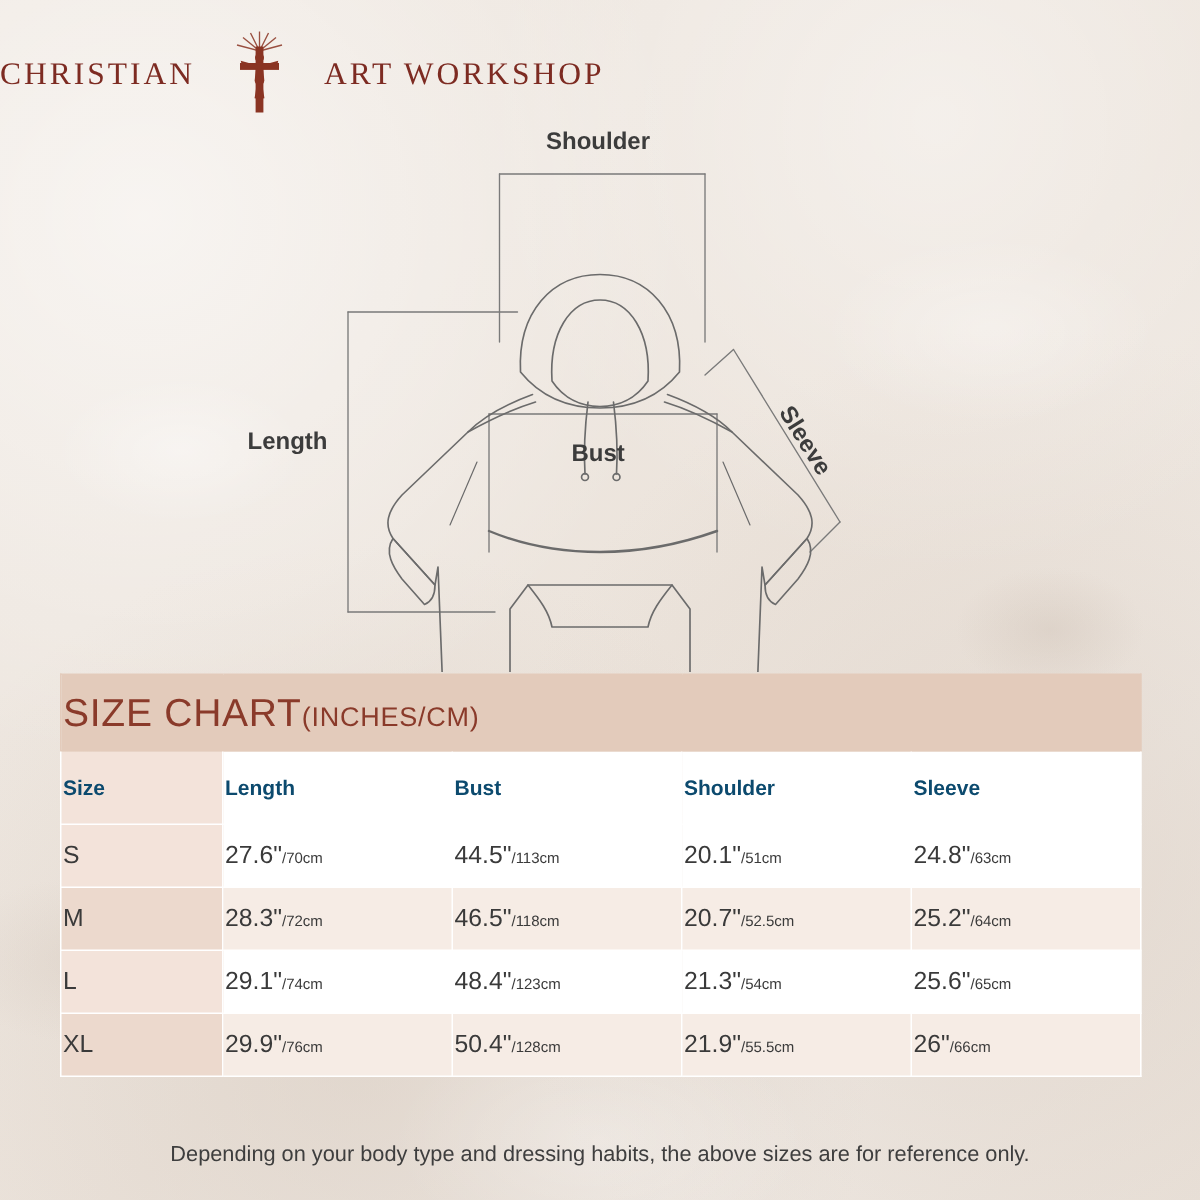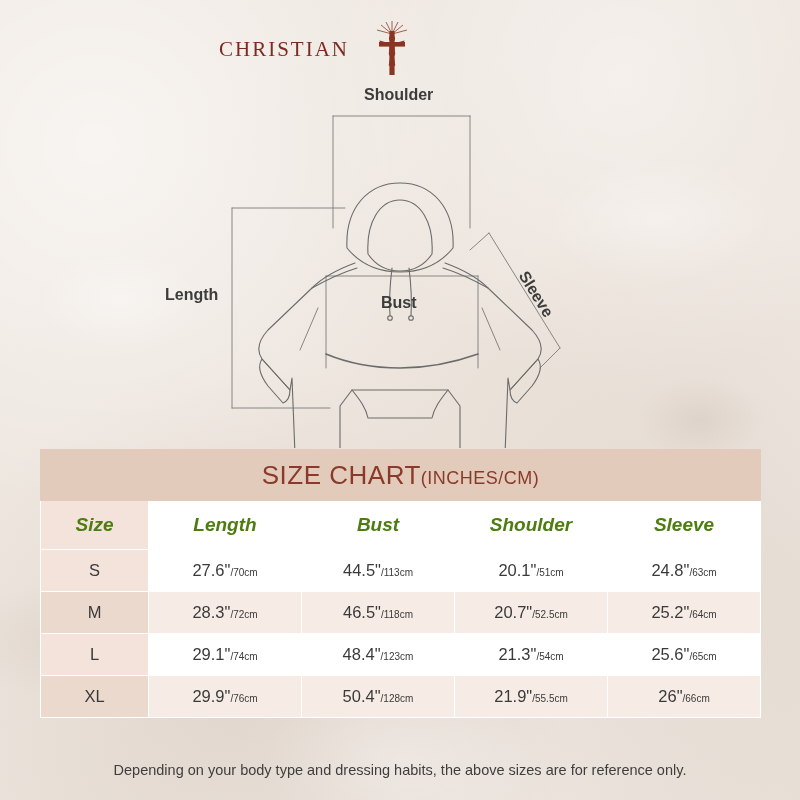--- a/index.html
+++ b/index.html
@@ -40,21 +40,20 @@
 
   
   .brand {
     position: absolute;
     top: 18px;
     left: 0;
     width: 644px;
     height: 62px;
     display: flex;
     align-items: center;
-    justify-content: center;
     gap: 10px;
   }
   .brand-text {
     font-family: "Liberation Serif", serif;
     font-size: 21px;
     letter-spacing: 2.0px;
     color: #7d2b22;
     white-space: nowrap;
   }
   .brand-mark {
@@ -94,43 +93,42 @@
   .chart {
     position: absolute;
     left: 40px;
     top: 449px;
     width: 720px;
     border-collapse: collapse;
     table-layout: fixed;
   }
   .chart th, .chart td {
     border: 1px solid #ffffff;
-    text-align: center;
+    text-align: left;
     color: #3a3a3a;
   }
   .chart .title-cell {
     background: #e3cbbb;
     height: 48px;
     font-family: "Liberation Sans", sans-serif;
     color: #8a3a2a;
     font-size: 26px;
     letter-spacing: 0.5px;
     font-weight: normal;
     border: 1px solid #e3cbbb;
   }
   .chart .title-cell .units {
     font-size: 18px;
   }
   .chart thead.cols th {
     background: #ffffff;
     height: 46px;
-    font-size: 19px;
+    font-size: 14px;
     font-weight: bold;
-    color: #4d7c0f;
-    font-style: italic;
+    color: #0c4a6e;
   }
   .chart thead.cols th.size-col-head {
     background: #f3e3da;
   }
   .chart tbody td {
     height: 39px;
     font-size: 16.5px;
     background: #ffffff;
   }
   .chart tbody tr.alt td {
@@ -191,20 +189,21 @@
           <path d="M31 23.5 h4 l1.2 12 c0 2 -1.2 3 -3.2 3 c-2 0 -3.2 -1 -3.2 -3 z"></path>
 
           <path d="M31.5 25.5 L20.5 22.5 l0.6 2.3 L31.5 28 z"></path>
           <path d="M34.5 25.5 L45.5 22.5 l-0.6 2.3 L34.5 28 z"></path>
 
           <path d="M31.3 37.5 l-1.6 10 l2 0.4 l1.6 -9.6 z"></path>
           <path d="M34.7 37.5 l1.6 10 l-2 0.4 l-1.6 -9.6 z"></path>
         </g>
       </svg>
     </span>
+    <span class="brand-text">ART WORKSHOP</span>
   </div>
 
   <div class="illustration">
     <svg width="800" height="370" viewBox="0 0 800 370" xmlns="http://www.w3.org/2000/svg">
       <g fill="none" stroke="#6b6b6b" stroke-width="1.1" stroke-linejoin="round" stroke-linecap="round">
 
         <g stroke="#7a7a7a" stroke-width="0.9">
 
           <line x1="333" y1="38" x2="333" y2="150"></line>
           <line x1="470" y1="38" x2="470" y2="150"></line>

